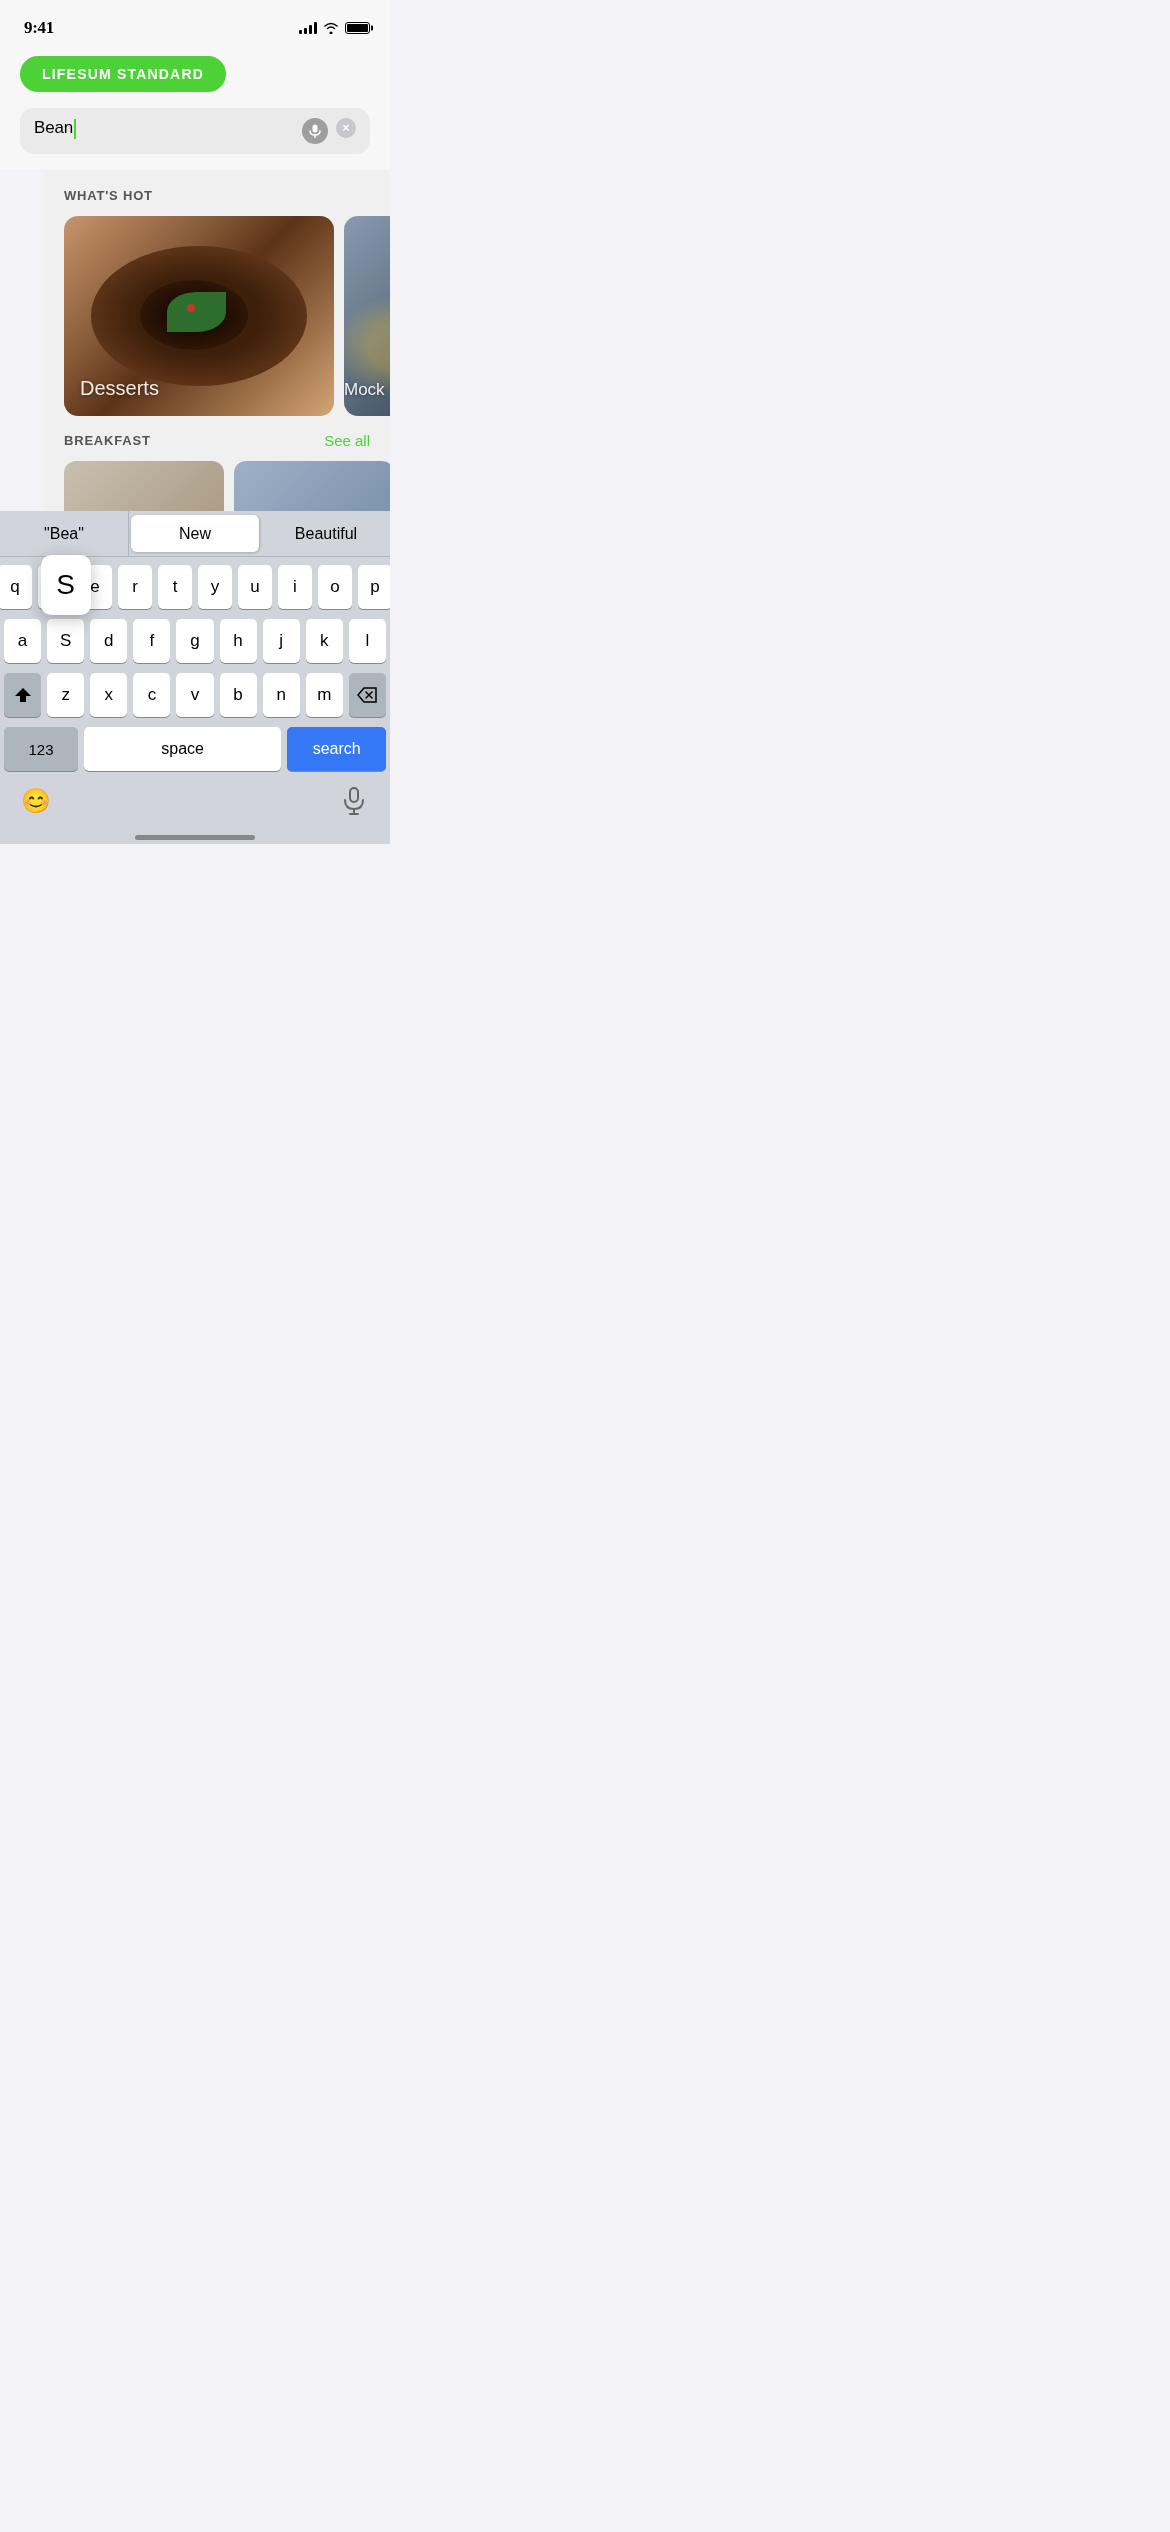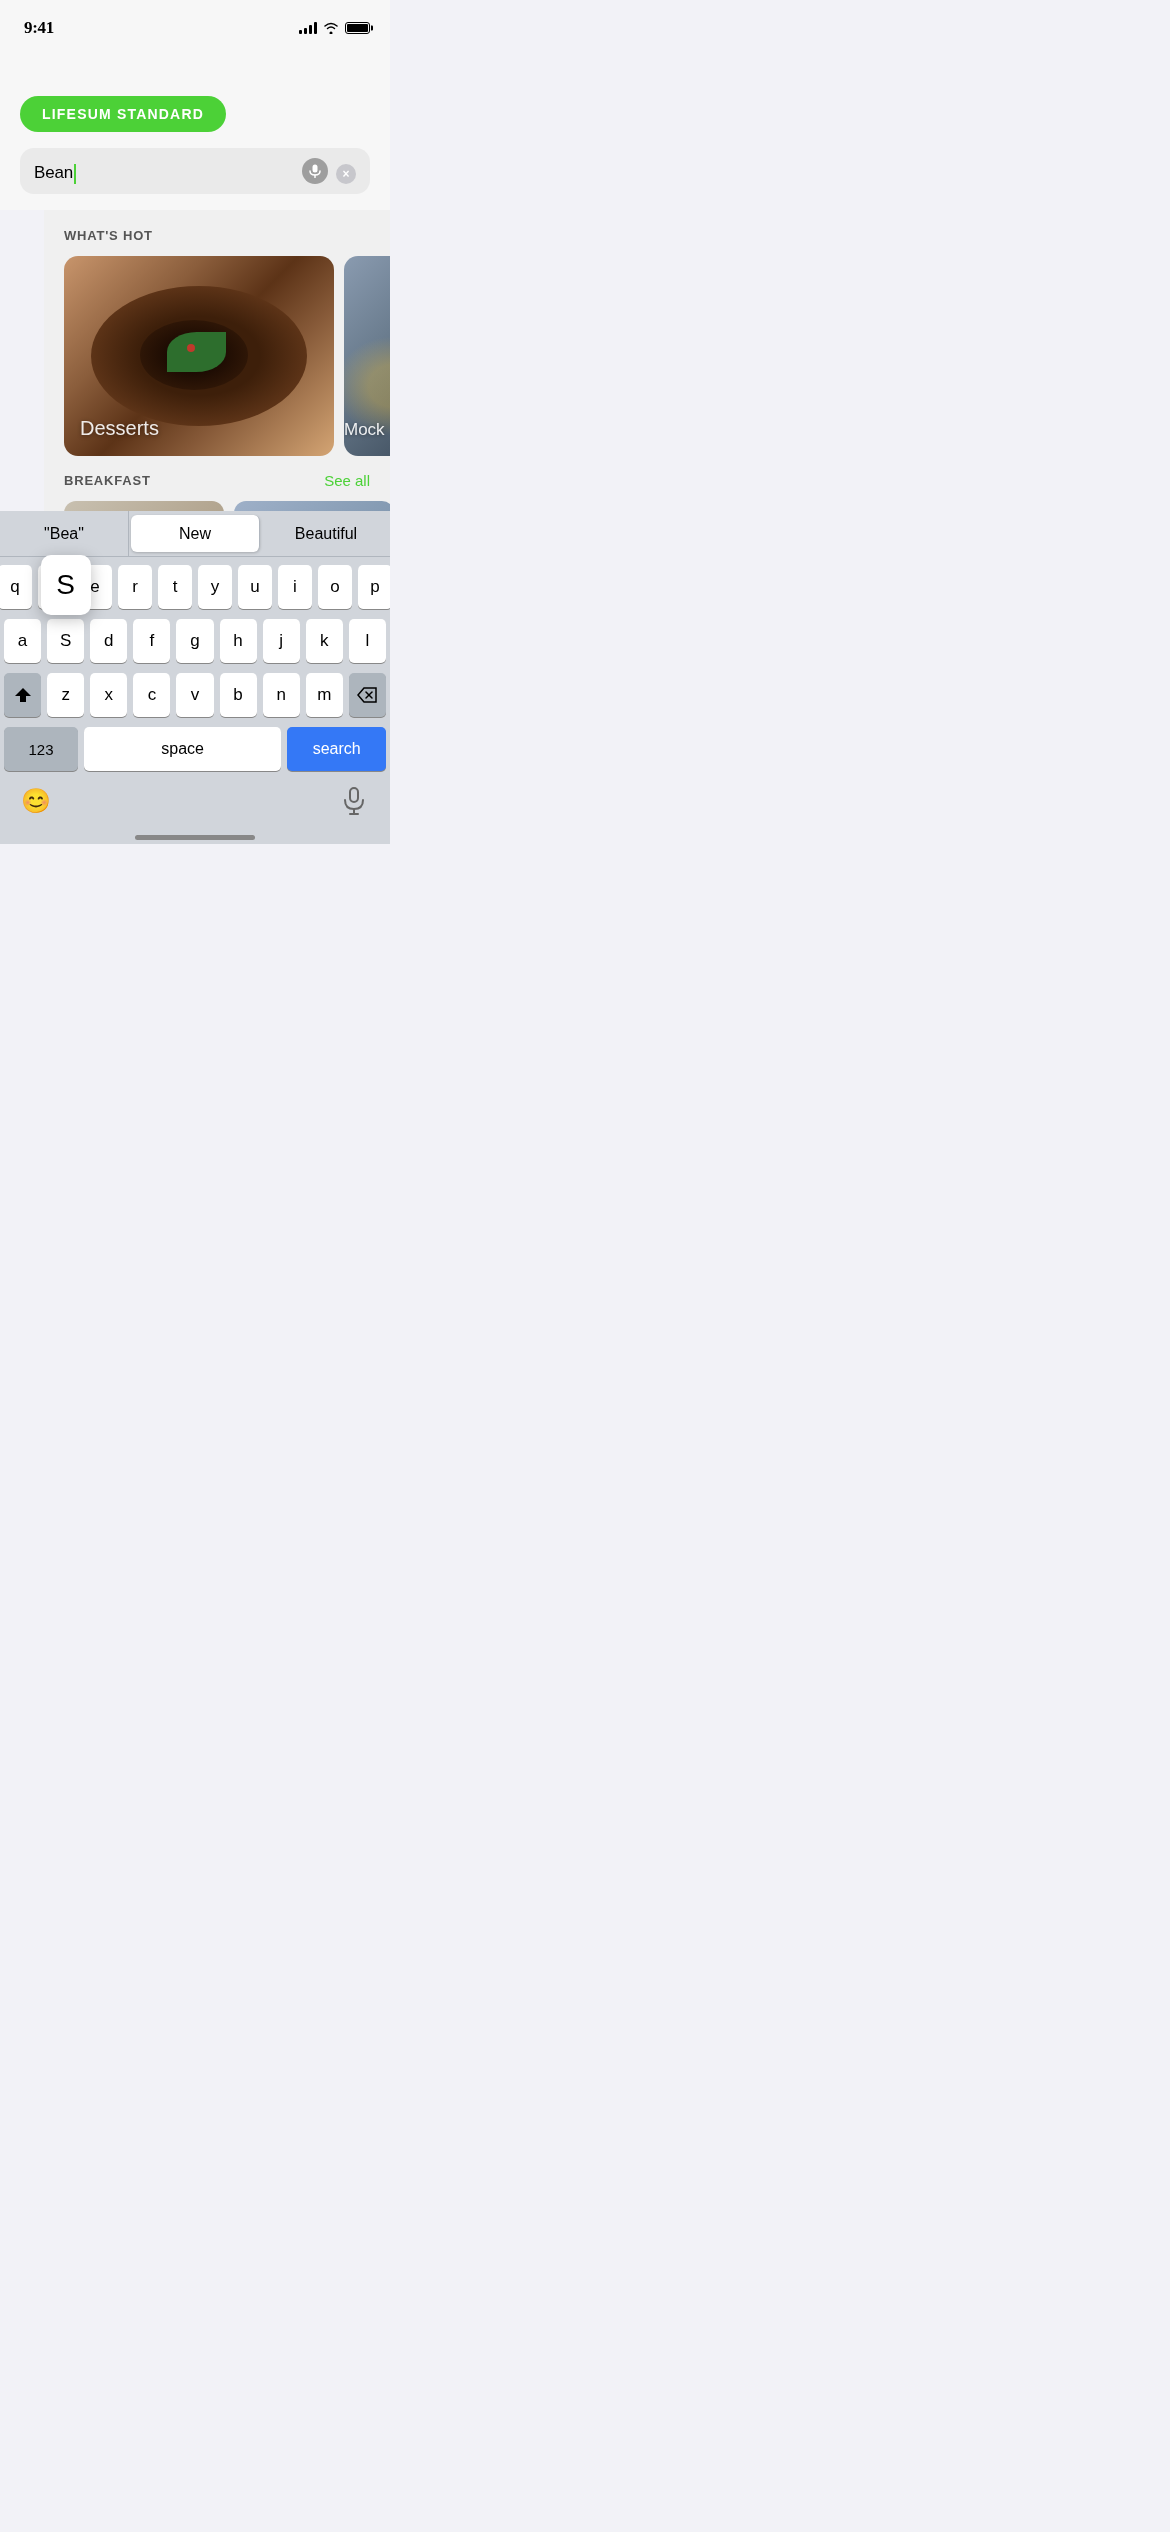--- a/index.html
+++ b/index.html
@@ -85,35 +85,34 @@
     }
 
     
     .lifesum-badge {
       background: #4cd137;
       border-radius: 22px;
       padding: 10px 22px;
       display: inline-flex;
       align-items: center;
       margin-bottom: 16px;
-      margin-top: 40px;
     }
     .lifesum-badge-text {
       color: #fff;
       font-size: 14px;
       font-weight: 700;
       letter-spacing: 1.2px;
     }
 
     
     .search-bar {
       background: #eaeaea;
       border-radius: 14px;
       display: flex;
-      align-items: flex-end;
+      align-items: flex-start;
       padding: 10px 14px;
       gap: 8px;
       position: relative;
     }
     .search-input-text {
       flex: 1;
       font-size: 17px;
       color: #000;
       letter-spacing: -0.2px;
     }

